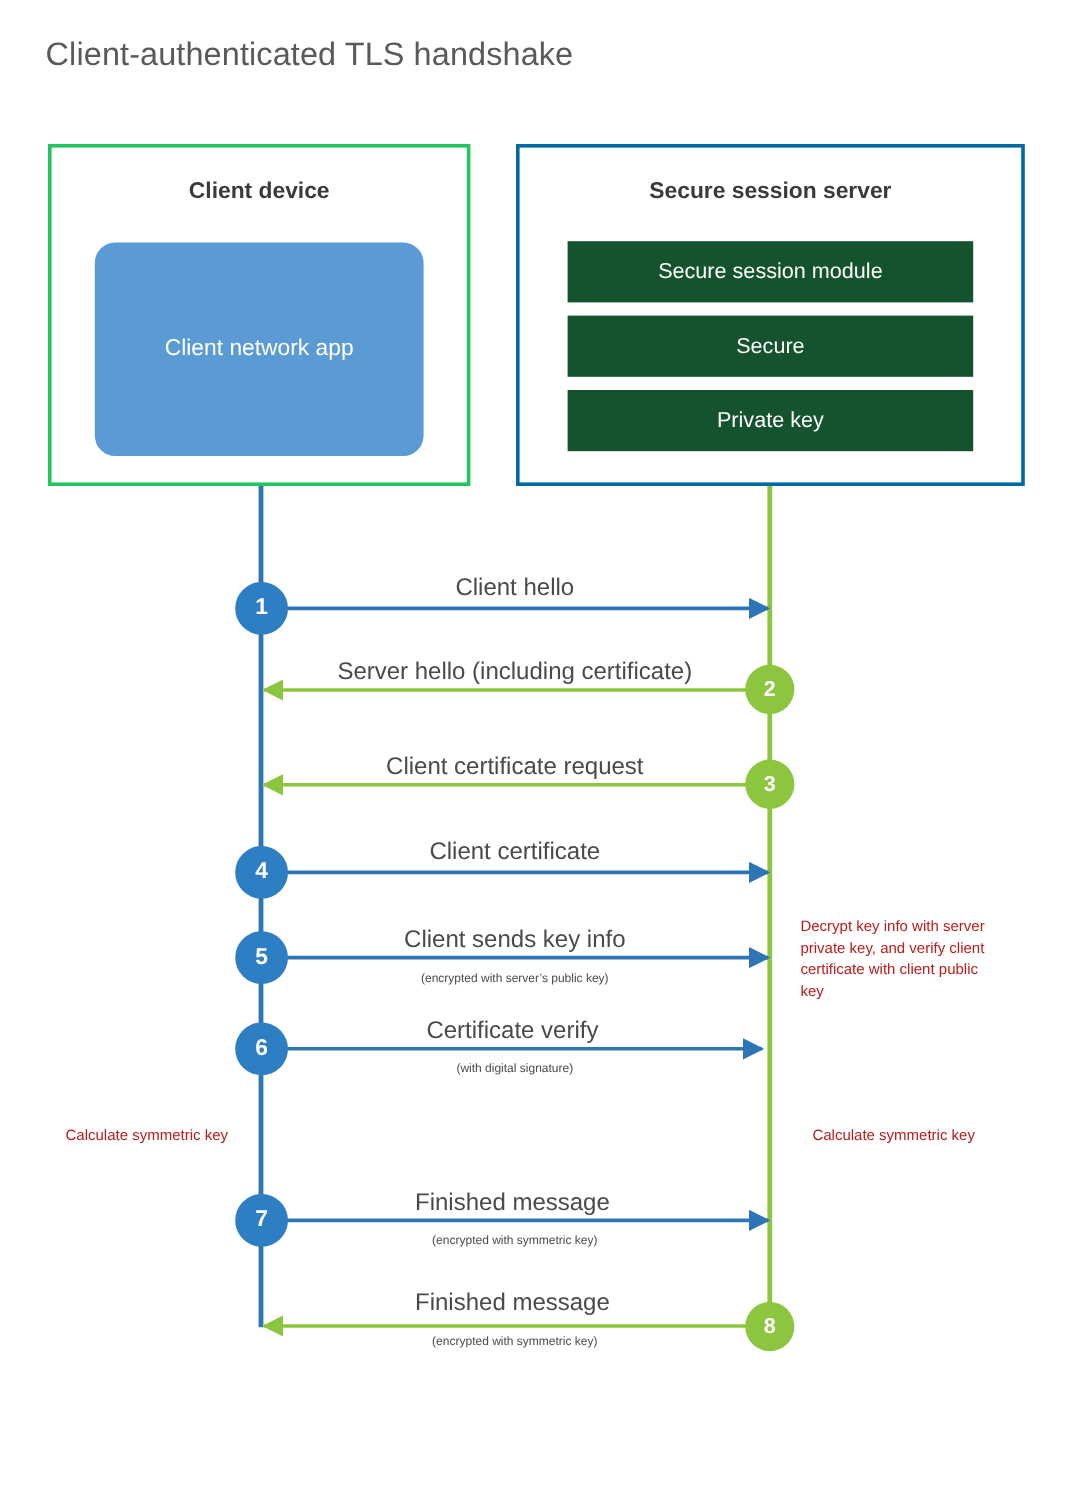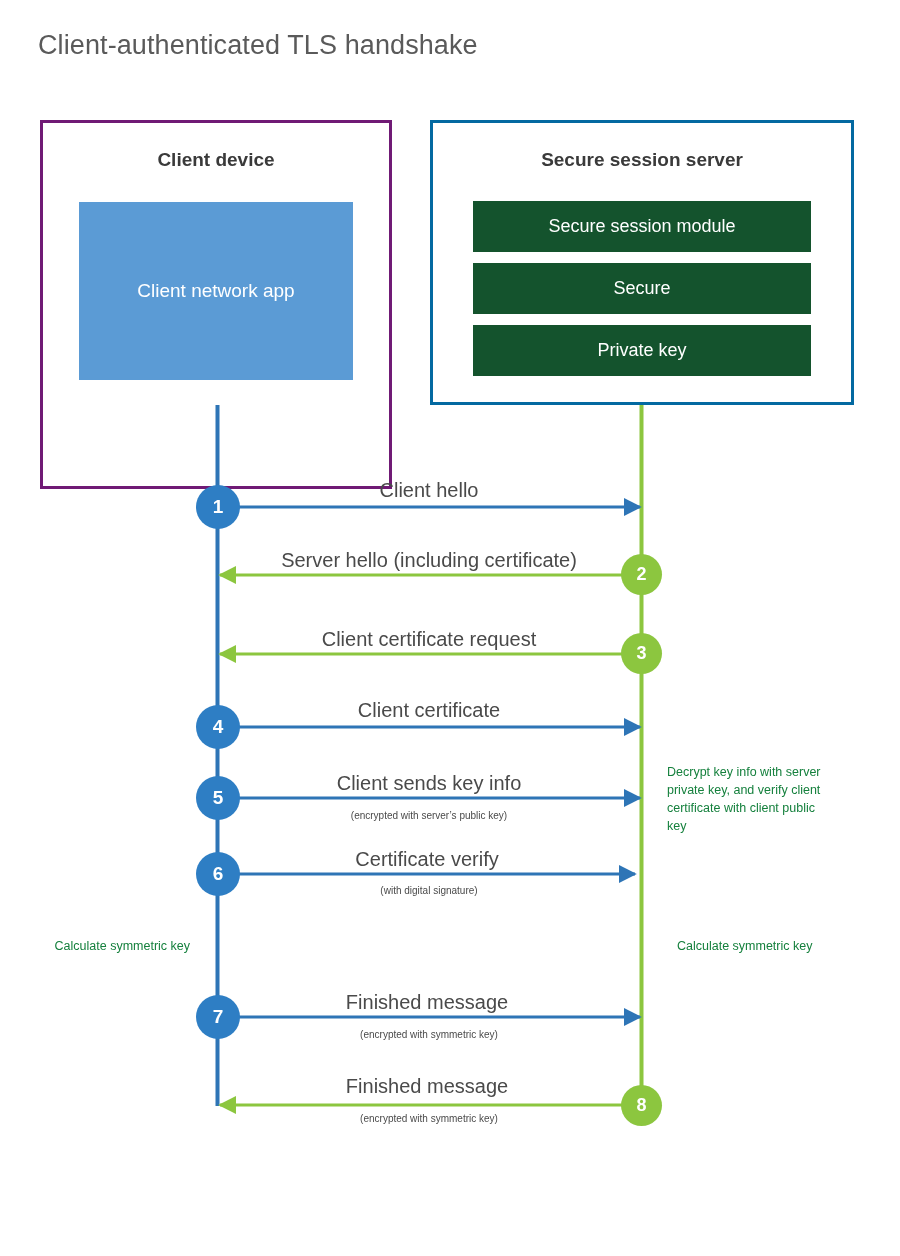--- a/index.html
+++ b/index.html
@@ -22,22 +22,22 @@
     white-space: nowrap;
   }
 
   
   .actor-box {
     position: absolute;
     background: #ffffff;
   }
   .actor-box.client {
     left: 40px; top: 120px;
-    width: 352px; height: 369px;
-    border: 3px solid #701a75;
+    width: 352px; height: 285px;
+    border: 3px solid #22c55e;
     padding-left: 29px;
   }
   .actor-box.server {
     left: 430px; top: 120px;
     width: 424px; height: 285px;
     border: 3px solid #0369a1;
   }
   .actor-title {
     position: absolute;
     left: 0; right: 0;
@@ -56,20 +56,21 @@
     background: #5B9BD5;
     display: flex;
     align-items: center;
     justify-content: center;
     text-align: center;
     color: #ffffff;
     font-size: 19px;
     font-weight: 300;
     line-height: 1.35;
     padding: 0 14px;
+    border-radius: 17px;
   }
 
   
   .server-bars {
     position: absolute;
     left: 40px; top: 78px;
     width: 338px;
   }
   .server-bar {
     height: 51px;
@@ -131,21 +132,21 @@
     color: #4a4a4a;
     white-space: nowrap;
     transform: translateX(-50%);
   }
 
   
   .side-note {
     position: absolute;
     font-size: 12.5px;
     font-weight: 300;
-    color: #15803d;
+    color: #b91c1c;
     line-height: 1.45;
   }
   .side-note.left-note { text-align: right; }
   .side-note.right-note { text-align: left; }
 </style>
 </head>
 <body>
 
 <div id="canvas">
 

